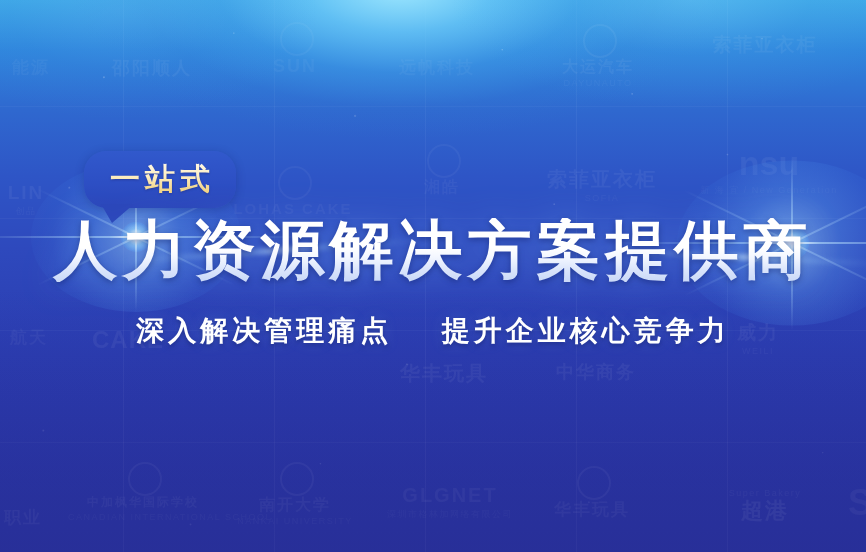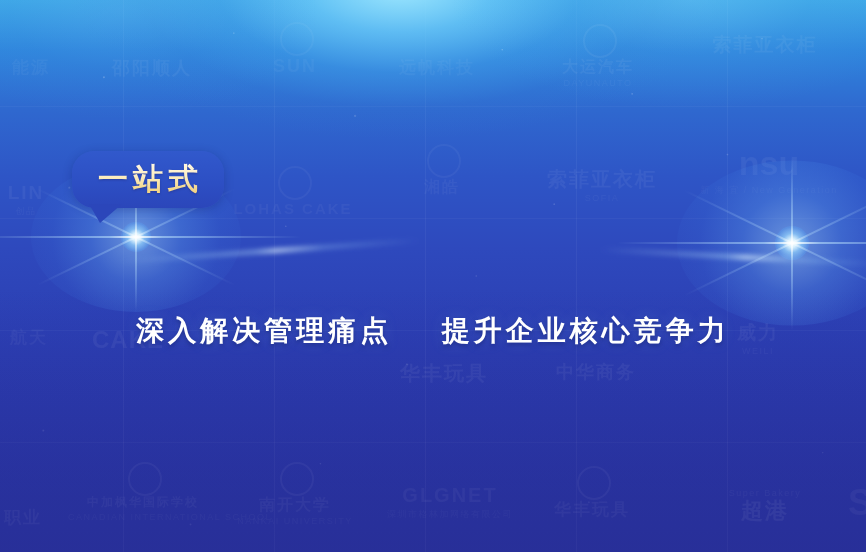--- a/index.html
+++ b/index.html
@@ -194,21 +194,21 @@
 
   
   .content {
     position: absolute;
     inset: 0;
   }
 
   
   .badge-wrap {
     position: absolute;
-    left: 72px;
+    left: 84px;
     top: 151px;
     font-family: Liberation Serif, serif;
   }
   .badge {
     position: relative;
     width: 152px;
     height: 57px;
     border-radius: 22px;
     background: linear-gradient(180deg, #3159cc 0%, #2d4fc4 55%, #2b46ba 100%);
     box-shadow: 0 2px 10px rgba(10,25,90,0.25);
@@ -373,20 +373,21 @@
 
   <div class="content">
 
     <div class="badge-wrap">
       <div class="badge">
         <span class="badge-text">一站式</span>
         <span class="badge-tail"></span>
       </div>
     </div>
 
+    <div class="headline">人力资源解决方案提供商</div>
 
     <div class="subhead">
       <span>深入解决管理痛点</span>
       <span class="gap"></span>
       <span>提升企业核心竞争力</span>
     </div>
 
   </div>
 </div>
 

